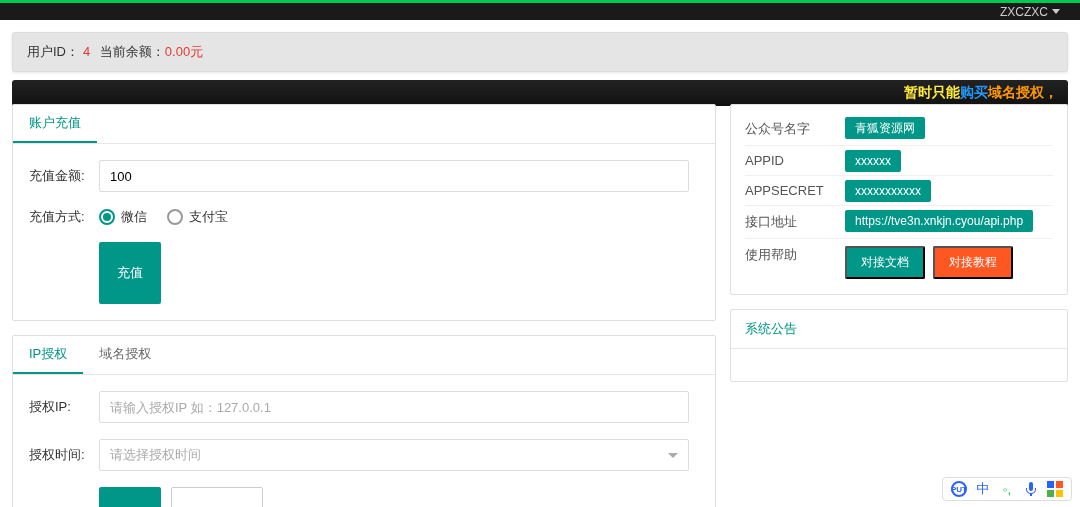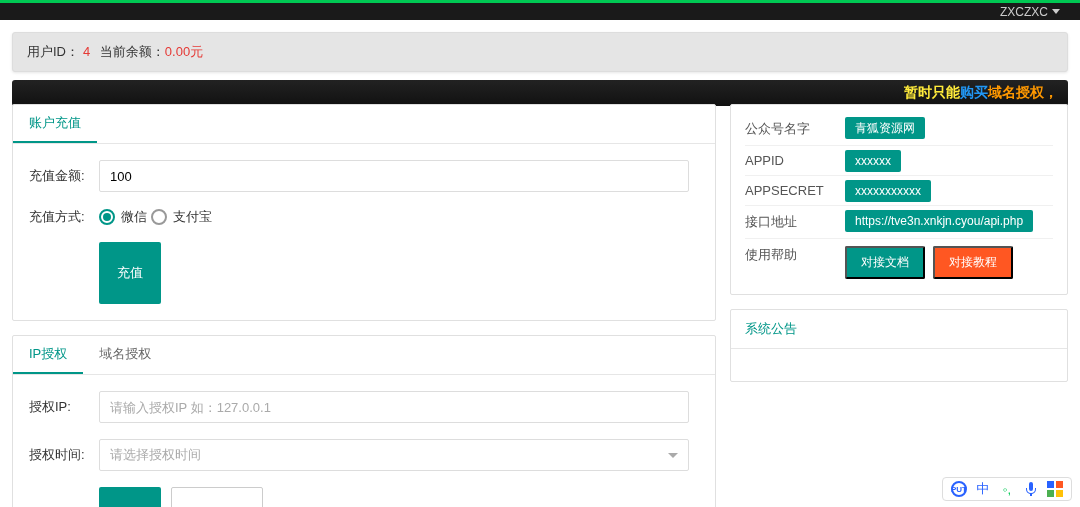--- a/index.html
+++ b/index.html
@@ -32,21 +32,21 @@
     .card-body { padding: 16px; }
     
     .form-row { display: flex; align-items: center; margin-bottom: 16px; }
     .form-row:last-child { margin-bottom: 0; }
     .form-label { width: 70px; color: #333; flex-shrink: 0; font-size: 13px; }
     .form-input { flex: 1; max-width: 590px; height: 32px; border: 1px solid #ddd; border-radius: 2px; padding: 0 10px; font-size: 13px; outline: none; }
     .form-input::placeholder { color: #aaa; }
     .form-select { flex: 1; max-width: 590px; height: 32px; border: 1px solid #ddd; border-radius: 2px; padding: 0 10px; font-size: 13px; color: #aaa; background: #fff; display: flex; align-items: center; justify-content: space-between; cursor: pointer; }
     .select-arrow { width: 0; height: 0; border-left: 5px solid transparent; border-right: 5px solid transparent; border-top: 5px solid #aaa; }
     
-    .radio-group { display: flex; gap: 4px; align-items: center; }
+    .radio-group { display: flex; gap: 20px; align-items: center; }
     .radio-item { display: flex; align-items: center; gap: 6px; cursor: pointer; }
     .radio-circle { width: 16px; height: 16px; border: 2px solid #009688; border-radius: 50%; display: flex; align-items: center; justify-content: center; }
     .radio-circle.unchecked { border-color: #999; }
     .radio-dot { width: 8px; height: 8px; background: #009688; border-radius: 50%; }
     
     .btn { display: inline-block; padding: 22px 18px; border: none; border-radius: 2px; font-size: 13px; cursor: pointer; }
     .btn-teal { background: #009688; color: #fff; }
     .btn-default { background: #fff; color: #555; border: 1px solid #ccc; padding: 6px 32px; }
     .btn-green-sm { background: #009688; color: #ffffff; font-size: 12px; padding: 4px 10px; border-radius: 2px; }
     .btn-orange-sm { background: #ff5722; color: #fff; font-size: 12px; padding: 6px 14px; border-radius: 2px; }

